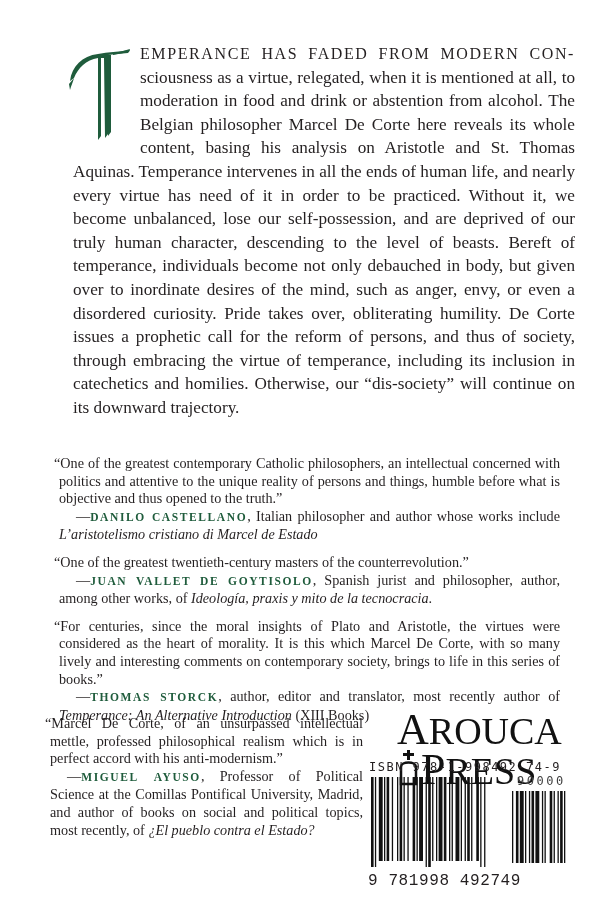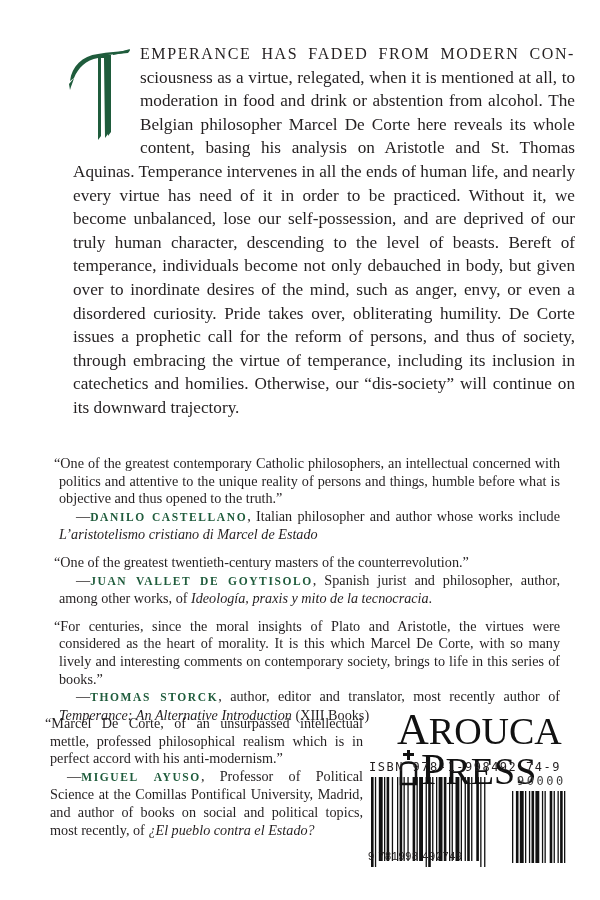--- a/index.html
+++ b/index.html
@@ -17,22 +17,22 @@
   .q-attr .first { display: inline; padding-left: 17px; }
   .name { color: #1f5c3c; font-weight: bold; letter-spacing: 1.6px; font-size: 11.5px; }
   .ital { font-style: italic; }
   .last-quote { position: absolute; left: 41px; top: 683px; width: 322px; font-size: 14.2px; line-height: 17.6px; margin-top: 32px; }
   .logo { position: absolute; left: 395px; top: 712px; width: 170px; height: 75px; }
   .barcode-wrap { position: absolute; left: 369px; top: 760px; width: 200px; height: 120px; }
   .isbn-text { position: absolute; left: 0; top: 0; font-family: "DejaVu Sans Mono", monospace;
                font-size: 12px; letter-spacing: 1.5px; color: #231f20; }
   .addon-num { position: absolute; left: 148px; top: 14px; font-family: "DejaVu Sans Mono", monospace;
                font-size: 12px; letter-spacing: 2.5px; color: #404040; }
-  .ean-num { position: absolute; left: -1px; top: 90px; font-family: Liberation Sans, sans-serif;
-             font-size: 11px; letter-spacing: 0.6px; color: #231f20; white-space: pre; }
+  .ean-num { position: absolute; left: -1px; top: 112px; font-family: Liberation Mono, monospace;
+             font-size: 16px; letter-spacing: 0.6px; color: #231f20; white-space: pre; }
   #bars { position: absolute; left: 0; top: 0; }
 </style>
 </head>
 <body>
 
 <div class="blurb">
   <div class="dropcap">
     <svg width="64" height="95" viewBox="0 0 64 95">
       <path d="M2 35 C4 20 14 10 30 8 C40 6 50 6 62 4 L60 7 C52 8 46 8 40 9 L40 88 L37 92 L36 12 L33 12 L33 90 L30 94 L30 12 C18 14 10 22 6 32 Z" fill="#1f5c3c"></path>
       <path d="M40 9 L43 9 L43 86 L40 90 Z" fill="#1f5c3c"></path>

